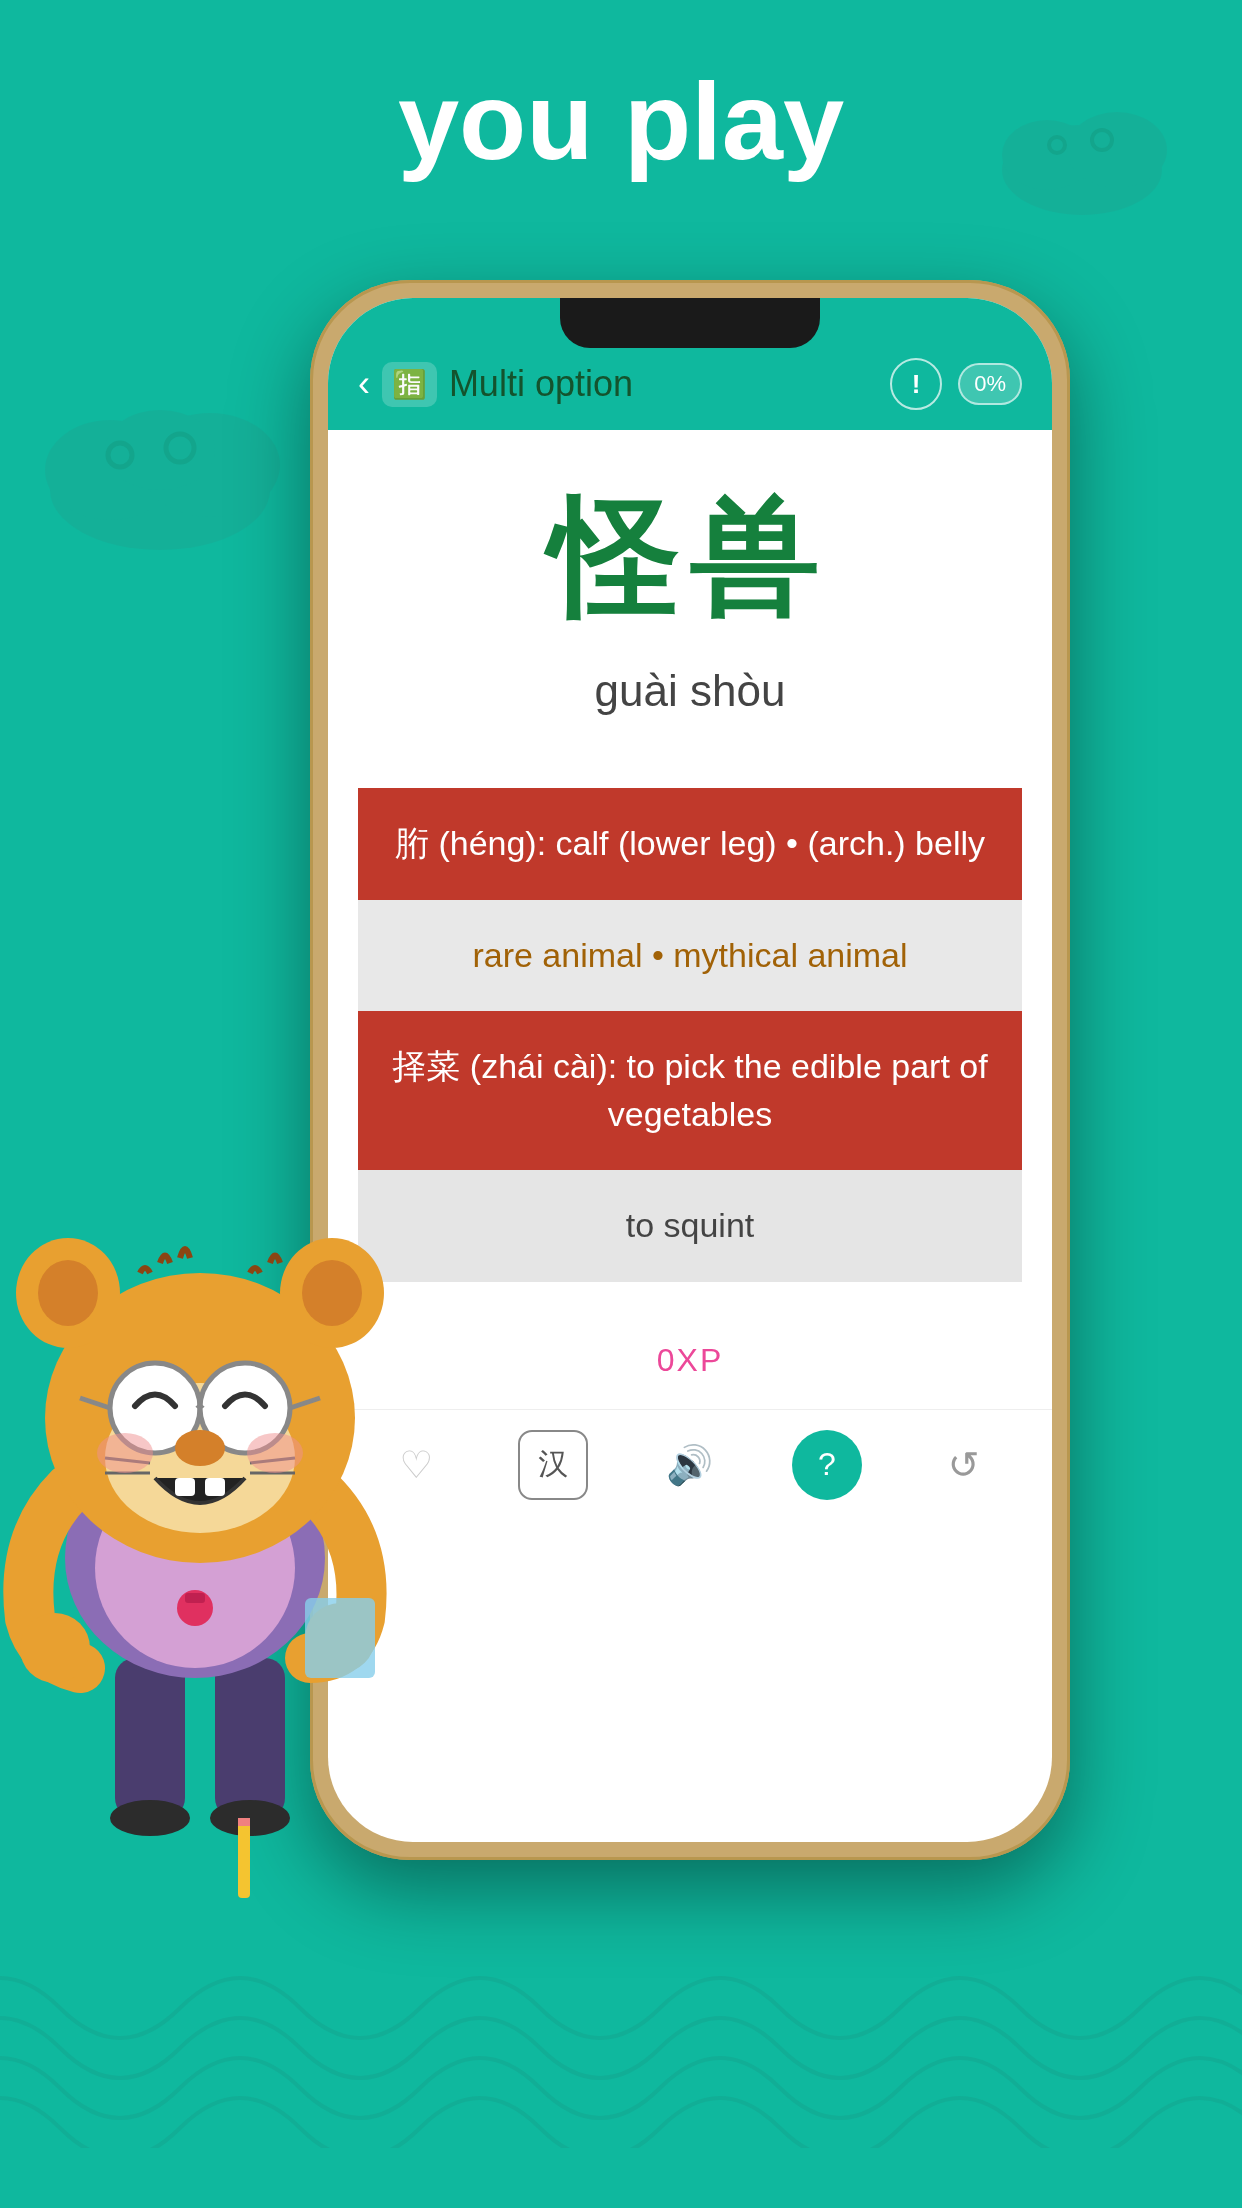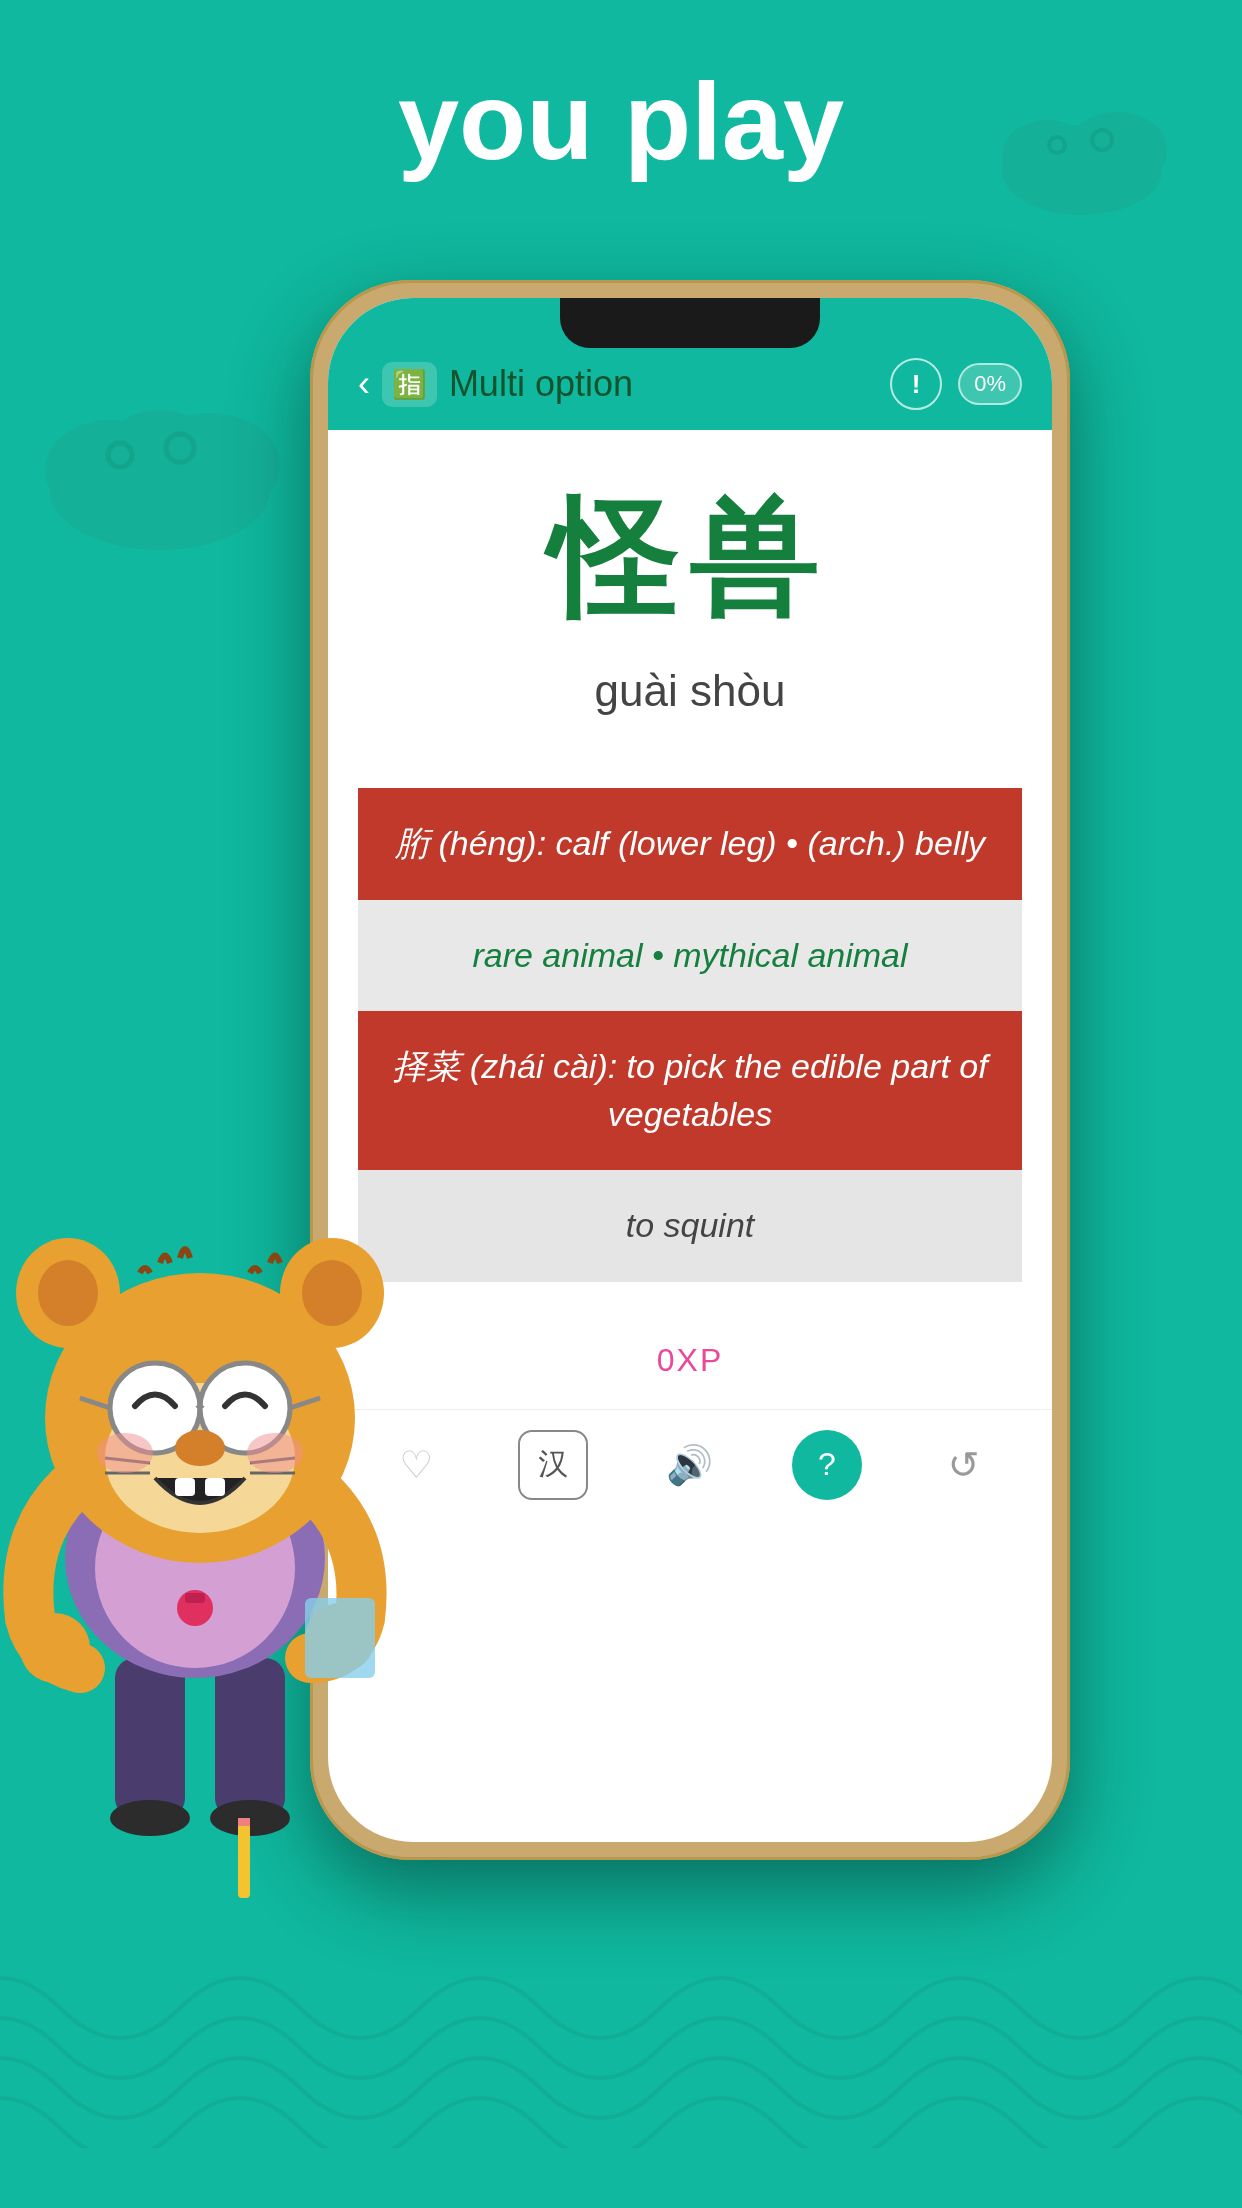--- a/index.html
+++ b/index.html
@@ -195,31 +195,30 @@
       display: flex;
       flex-direction: column;
       gap: 0;
     }
 
     .option {
       padding: 32px 24px;
       font-size: 34px;
       text-align: center;
       line-height: 1.4;
-      font-style: italic;
     }
 
     .option.red {
       background: #c0392b;
       color: white;
     }
 
     .option.gray {
       background: #e8e8e8;
-      color: #15803d;
+      color: #a16207;
     }
 
     .option.gray-light {
       background: #e5e5e5;
       color: #444;
     }
 
     
     .xp-section {
       margin-top: 60px;

